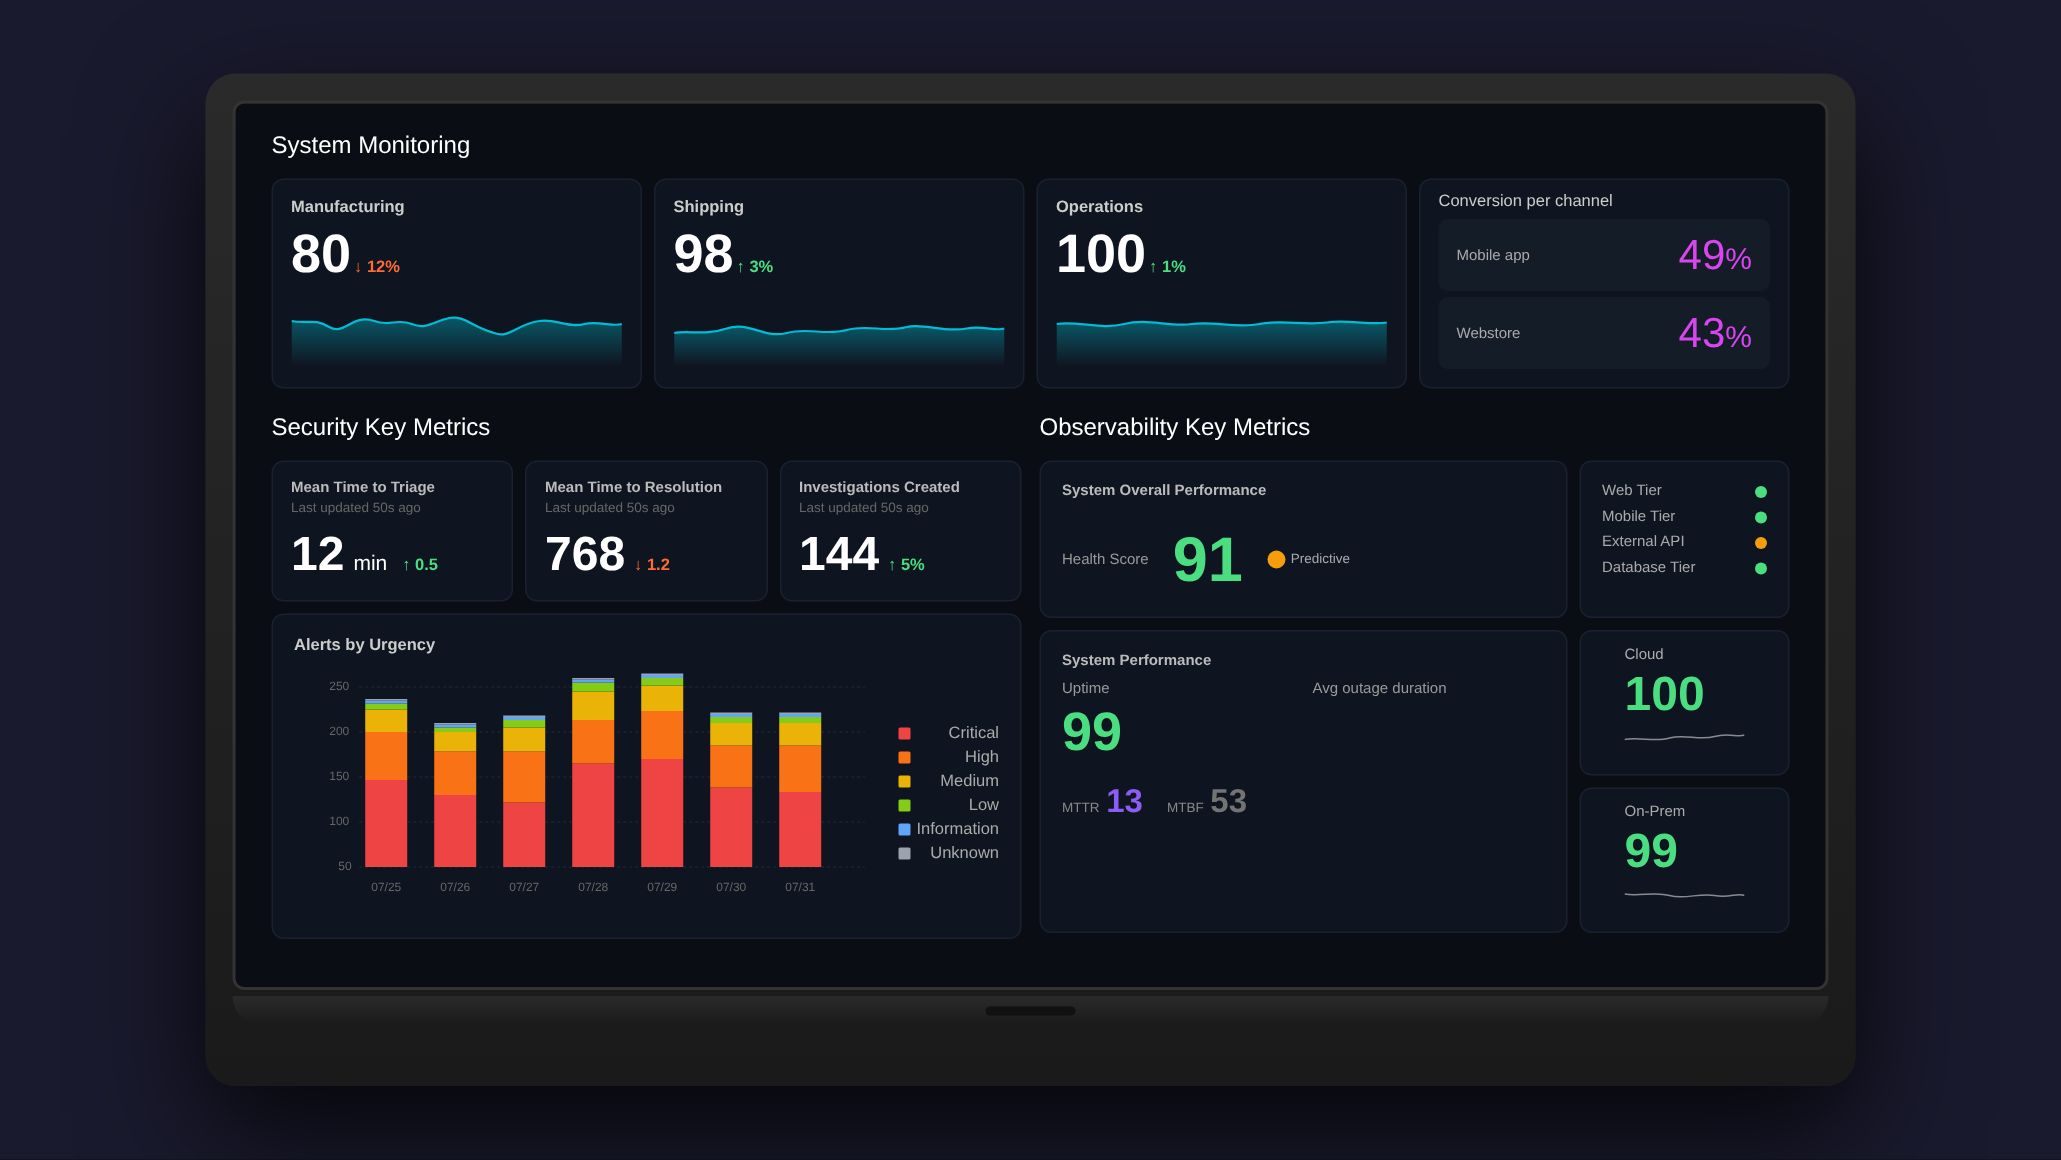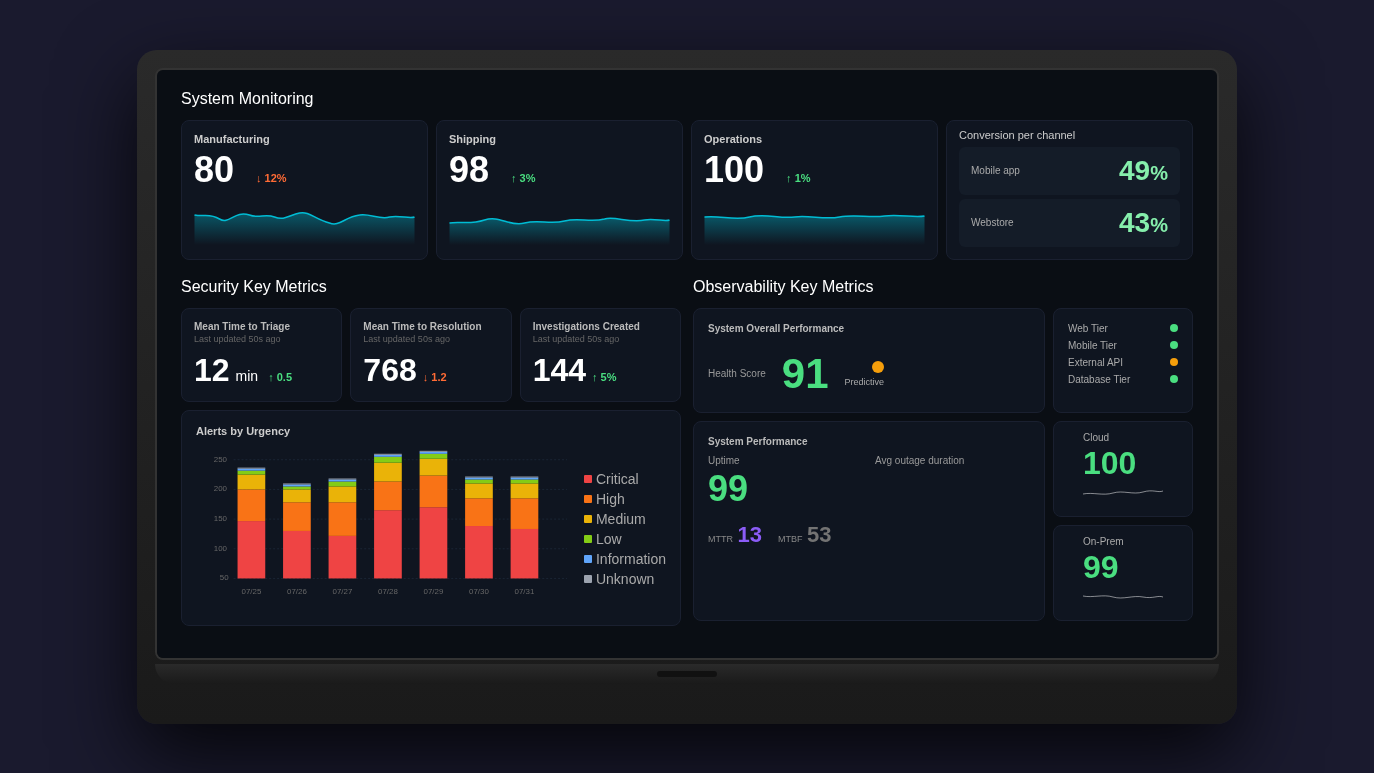--- a/index.html
+++ b/index.html
@@ -66,21 +66,21 @@
     }
     .monitor-card-title {
       font-size: 11px;
       font-weight: 600;
       color: #ccc;
       margin-bottom: 4px;
     }
     .monitor-value-row {
       display: flex;
       align-items: baseline;
-      gap: 22px;
+      gap: 2px;
       margin-bottom: 4px;
     }
     .monitor-value {
       font-size: 36px;
       font-weight: 700;
       color: #fff;
     }
     .change-down { color: #ff6b35; font-size: 11px; font-weight: 600; }
     .change-up { color: #4ade80; font-size: 11px; font-weight: 600; }
     .sparkline-container { width: 100%; height: 50px; }
@@ -99,21 +99,21 @@
     .conversion-item {
       display: flex;
       justify-content: space-between;
       align-items: center;
       background: #141c28;
       border-radius: 6px;
       padding: 8px 12px;
       margin-bottom: 4px;
     }
     .conversion-label { font-size: 10px; color: #aaa; }
-    .conversion-value { font-size: 28px; font-weight: 700; color: #86efac; }
+    .conversion-value { font-size: 28px; font-weight: 400; color: #d946ef; }
     .pct { font-size: 20px; }
 
     
     .metrics-row {
       display: grid;
       grid-template-columns: 1fr 1fr;
       gap: 12px;
       margin-bottom: 12px;
     }
     .security-cards {
@@ -152,21 +152,21 @@
     .alerts-card {
       background: #0f1520;
       border-radius: 8px;
       padding: 14px;
       border: 1px solid #1a2030;
     }
     .alerts-title { font-size: 11px; font-weight: 600; color: #ccc; margin-bottom: 10px; }
     .chart-legend-row { display: flex; gap: 12px; }
     .chart-area { flex: 1; }
     .legend-area { display: flex; flex-direction: column; justify-content: center; gap: 4px; }
-    .legend-item { display: flex; align-items: center; gap: 4px; font-size: 14px; color: #aaa; }
+    .legend-item { display: flex; align-items: center; gap: 4px; font-size: 11px; color: #aaa; justify-content: space-between; }
     .legend-dot { width: 8px; height: 8px; border-radius: 1px; }
     .obs-top {
       display: grid;
       grid-template-columns: 1fr auto;
       gap: 8px;
       margin-bottom: 8px;
     }
     .obs-performance-card {
       background: #0f1520;
       border-radius: 8px;
@@ -448,21 +448,21 @@
 
         <div>
           <div class="section-title">Observability Key Metrics</div>
 
           <div class="obs-top">
             <div class="obs-performance-card">
               <div class="obs-perf-title">System Overall Performance</div>
               <div class="obs-perf-row">
                 <span class="health-label">Health Score</span>
                 <span class="health-value">91</span>
-                <div style="display:flex;flex-direction:column;align-items:flex-end;gap:4px;">
+                <div style="display:flex;flex-direction:row;align-items:flex-start;gap:4px;">
                   <div class="health-dot"></div>
                   <span style="font-size:9px;color:#aaa;">Predictive</span>
                 </div>
               </div>
             </div>
             <div class="tier-card">
               <div class="tier-list">
                 <div class="tier-item">
                   <span>Web Tier</span>
                   <div class="tier-dot" style="background:#4ade80;"></div>

